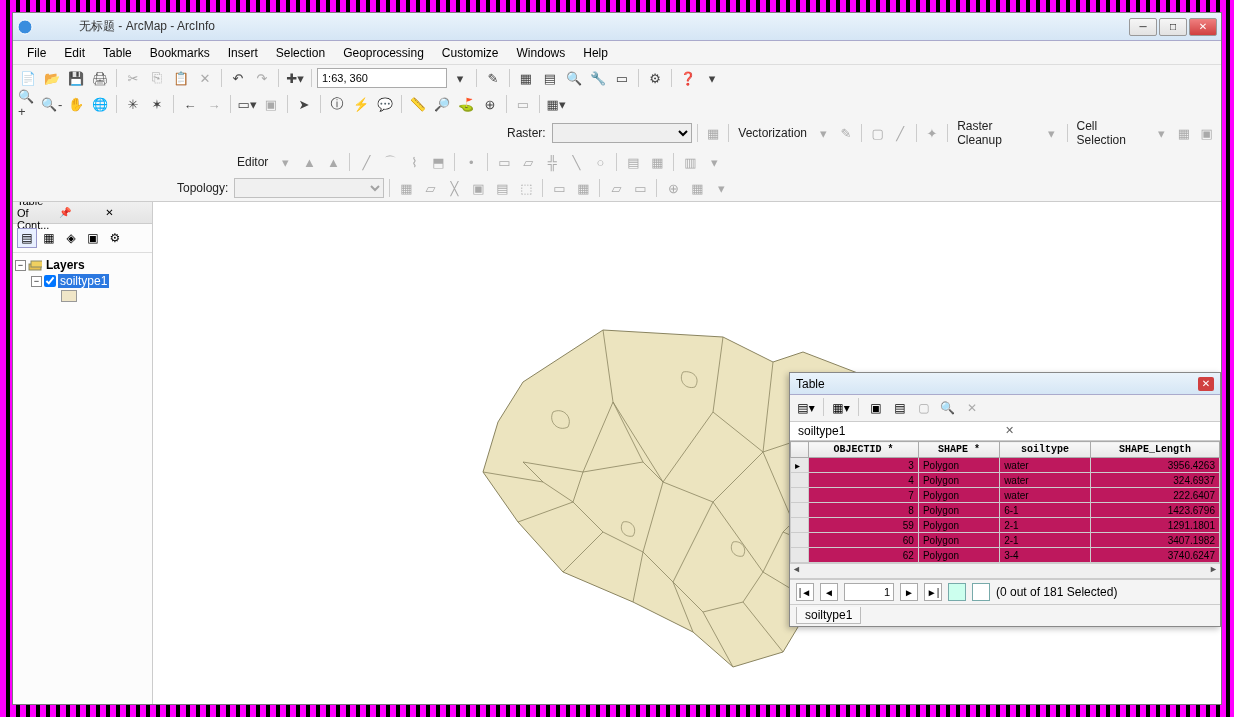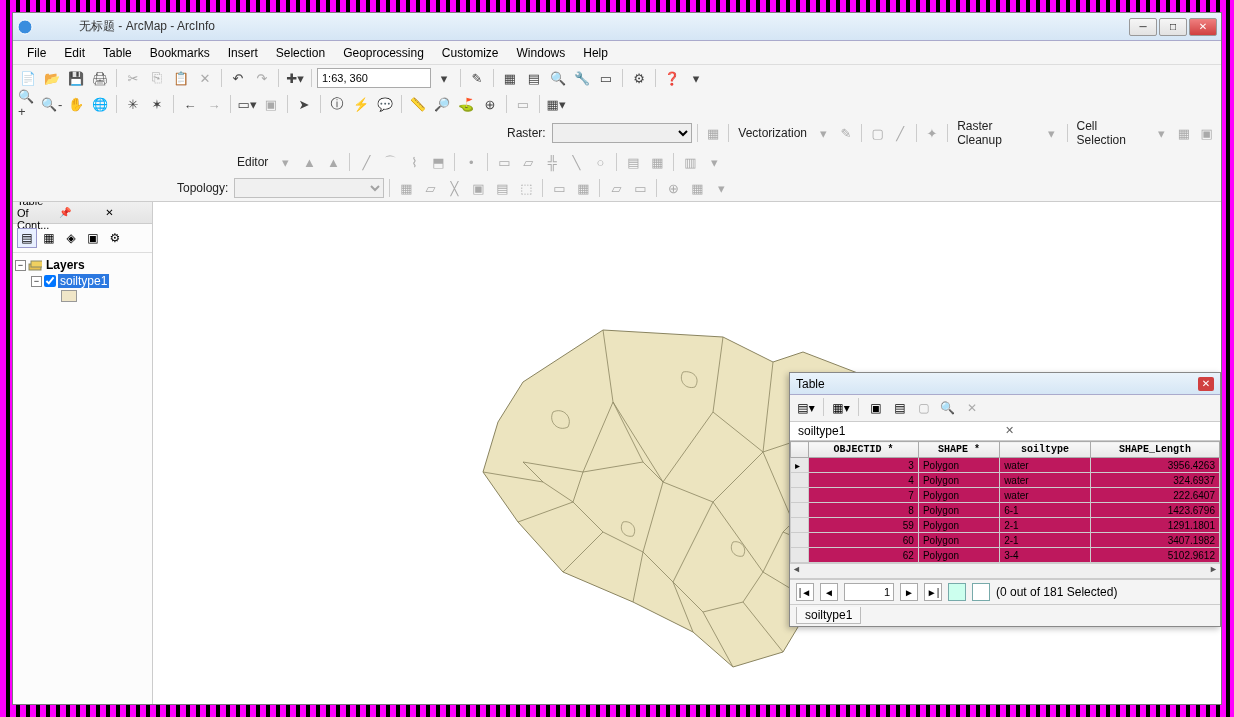--- a/index.html
+++ b/index.html
@@ -12,21 +12,21 @@
 .win-btn { width: 28px; height: 18px; background: linear-gradient(#f6f6f6,#e2e2e2); border: 1px solid #999; border-radius: 2px; font-size: 10px; display: flex; align-items: center; justify-content: center; cursor: pointer; }
 .win-btn.close { background: linear-gradient(#f08080,#d04040); color: #fff; }
 
 .menubar { background: #f5f5f5; height: 24px; display: flex; align-items: center; padding: 8px 6px; gap: 2px; border-bottom: 1px solid #ddd; }
 .menu-item { font-size: 12px; padding: 2px 8px; cursor: pointer; }
 
 .toolbars { background: #f5f5f5; border-bottom: 1px solid #ccc; }
 .toolbar-row { display: flex; align-items: center; padding: 2px 4px; gap: 2px; min-height: 26px; flex-wrap: nowrap; }
 .tool-btn { width: 22px; height: 22px; display: flex; align-items: center; justify-content: center; border: 1px solid transparent; font-size: 13px; cursor: pointer; color: #444; }
 .tool-sep { width: 1px; height: 18px; background: #ccc; margin: 0 3px; }
-.scale-select { width: 114px; height: 20px; font-size: 11px; border: 1px solid #aaa; padding: 0 4px; }
+.scale-select { width: 130px; height: 20px; font-size: 11px; border: 1px solid #aaa; padding: 0 4px; }
 .toolbar-label { font-size: 12px; color: #222; padding: 0 4px; }
 .raster-select { width: 150px; height: 20px; border: 1px solid #aaa; }
 
 .main-area { flex: 1; display: flex; overflow: hidden; position: relative; }
 .toc-panel { width: 140px; background: #fcfcfc; border-right: 1px solid #ccc; display: flex; flex-direction: column; }
 .toc-header { background: linear-gradient(#f0f0f0,#e4e4e4); height: 22px; display: flex; align-items: center; padding: 0 4px; font-size: 11px; border-bottom: 1px solid #ccc; }
 .toc-header span { flex: 1; }
 .toc-pin, .toc-close { font-size: 10px; cursor: pointer; padding: 0 3px; }
 .toc-btns { display: flex; gap: 2px; padding: 4px; border-bottom: 1px solid #ddd; }
 .toc-tool { width: 20px; height: 20px; border: 1px solid transparent; display: flex; align-items: center; justify-content: center; font-size: 12px; cursor: pointer; }
@@ -350,21 +350,21 @@
                   <td class="num">60</td>
                   <td>Polygon</td>
                   <td>2-1</td>
                   <td class="num">3407.1982</td>
                 </tr>
                 <tr>
                   <td class="rowhead"></td>
                   <td class="num">62</td>
                   <td>Polygon</td>
                   <td>3-4</td>
-                  <td class="num">5102.9612</td>
+                  <td class="num">3740.6247</td>
                 </tr>
               </tbody>
           </table>
         </div>
         <div class="table-hscroll"></div>
         <div class="table-nav">
           <div class="nav-btn">|◄</div>
           <div class="nav-btn">◄</div>
           <input class="nav-input" value="1" style="">
           <div class="nav-btn">►</div>

